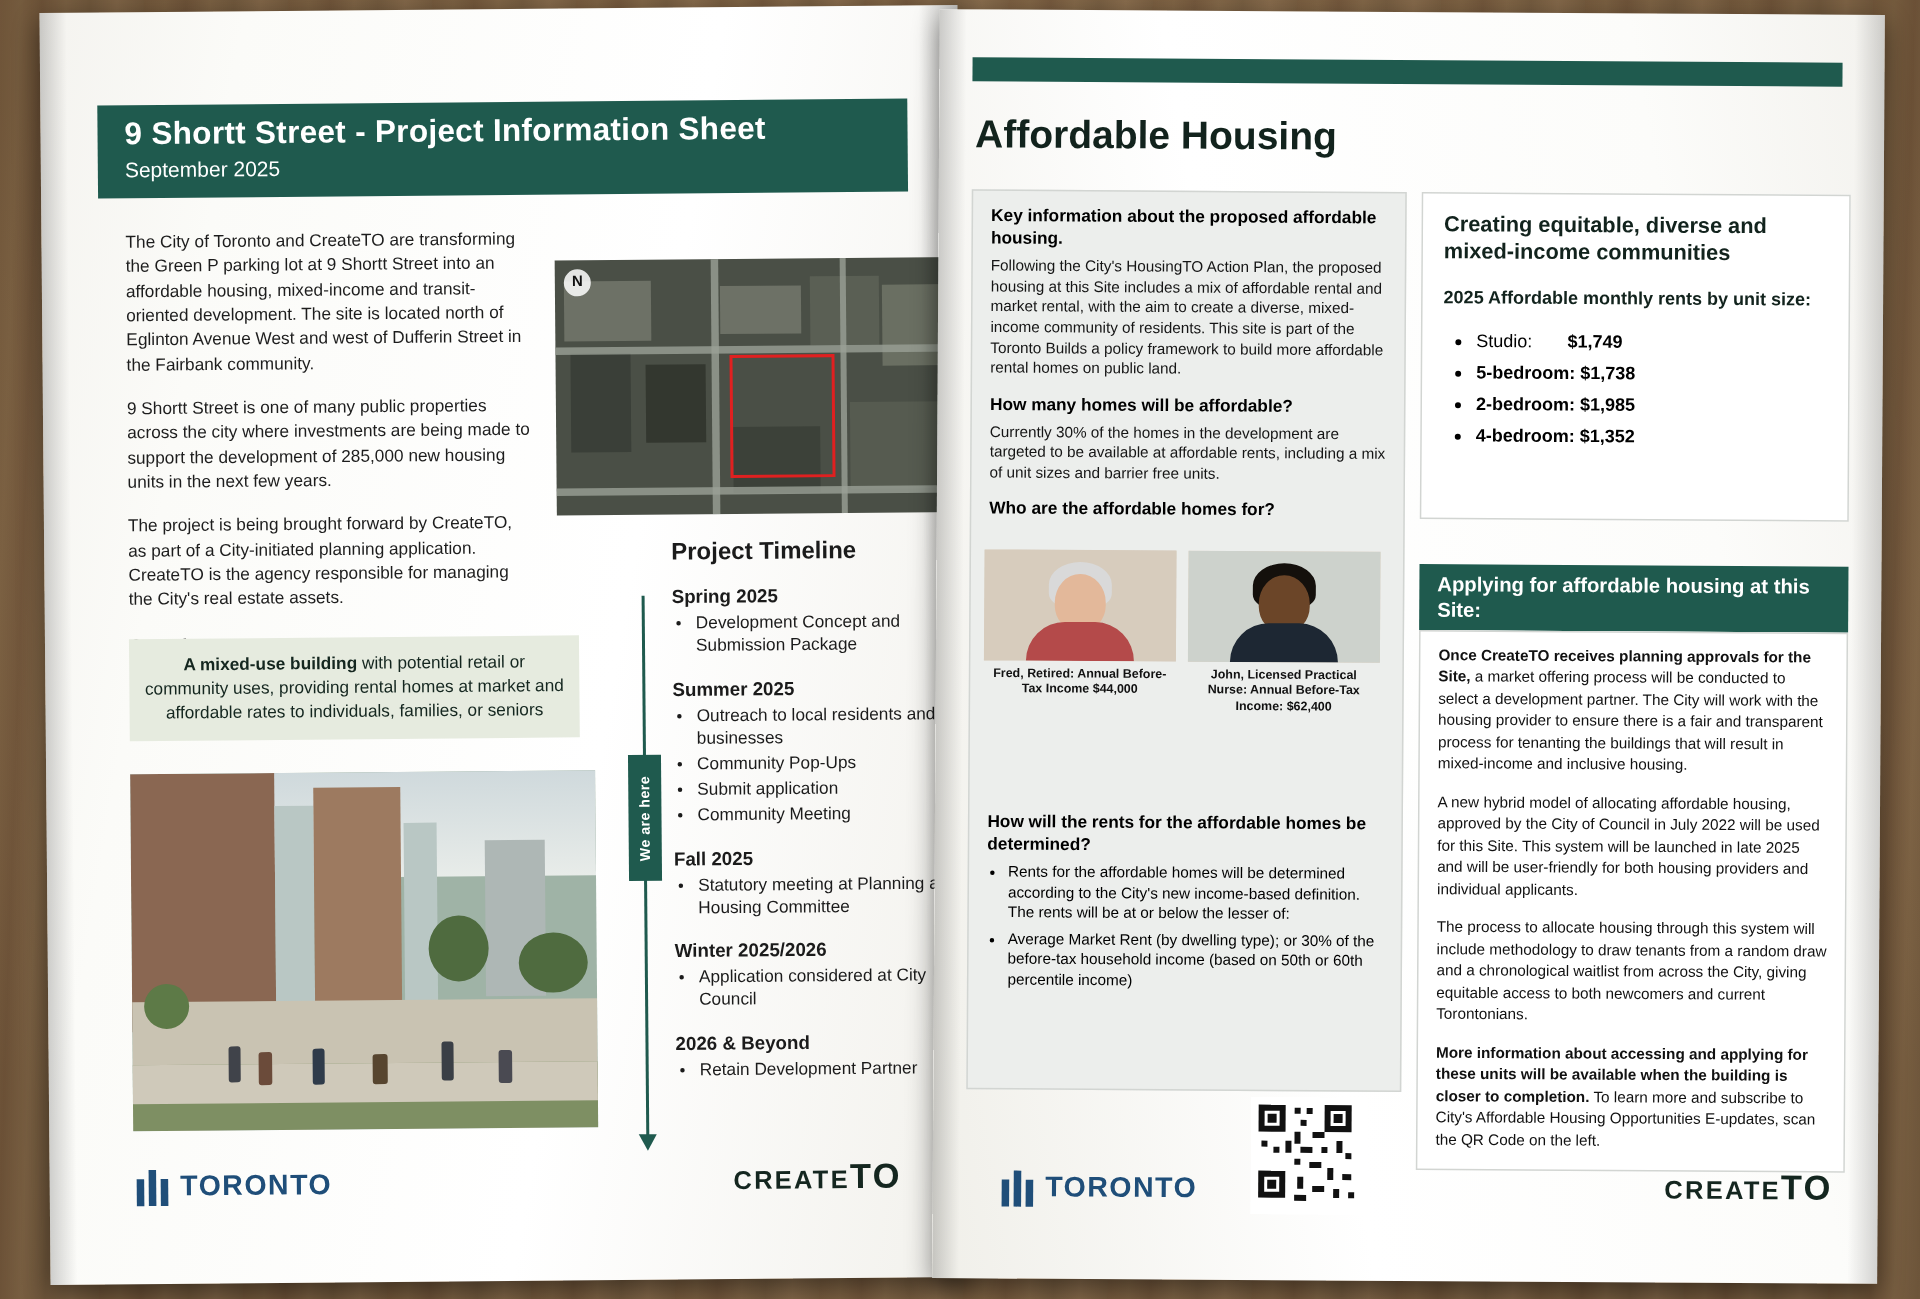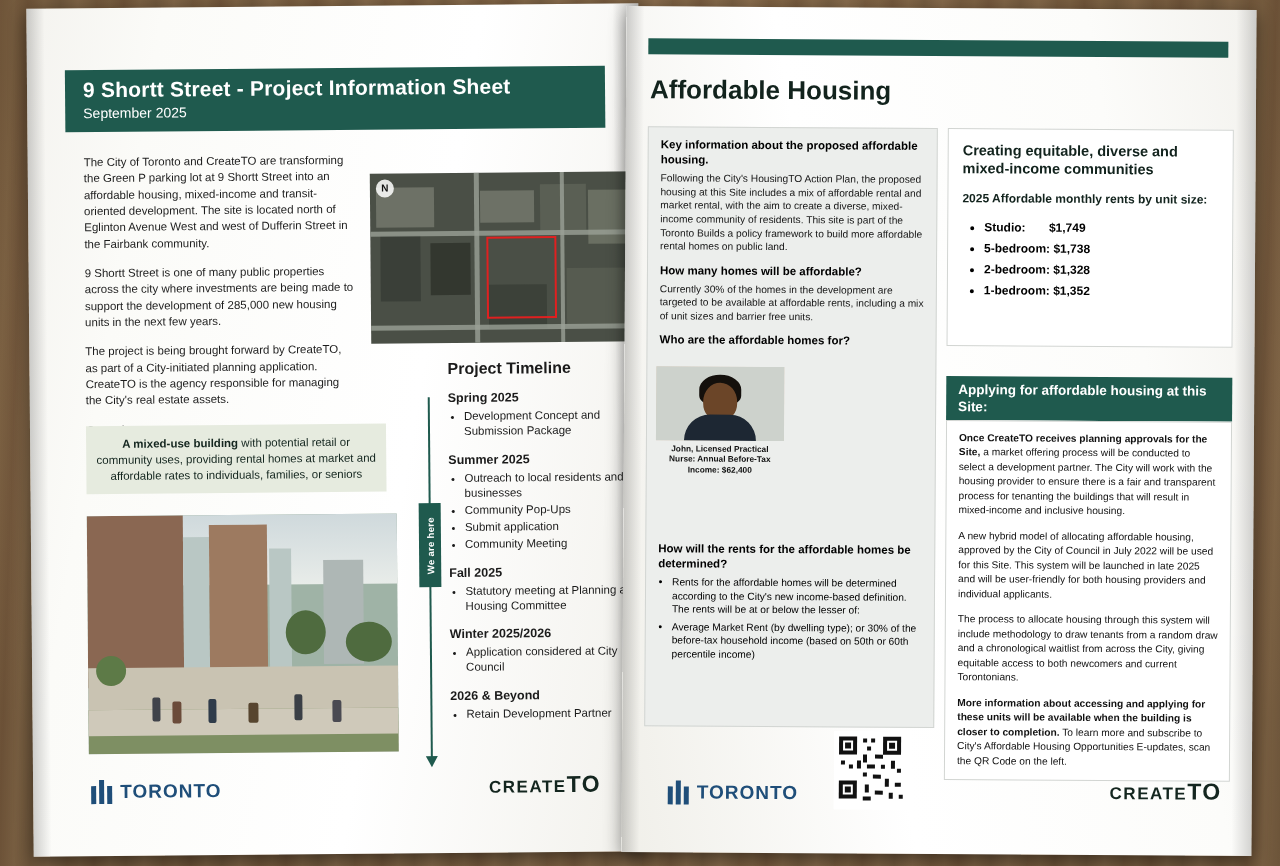--- a/index.html
+++ b/index.html
@@ -162,21 +162,21 @@
   .portrait .head{position:absolute;left:50%;top:16px;width:34px;height:38px;margin-left:-17px;border-radius:50% 50% 45% 45%;}
   .portrait .hair{position:absolute;left:50%;top:8px;width:42px;height:30px;margin-left:-21px;border-radius:50% 50% 30% 30%;}
   .portrait .body{position:absolute;left:50%;bottom:0;width:72px;height:26px;margin-left:-36px;border-radius:28px 28px 0 0;}
   .persona-cap{font-size:8.3px;line-height:1.25;text-align:center;font-weight:bold;padding:3px 2px 0;color:#111;}
 
   #equity-panel{left:322px;top:120px;width:286px;height:218px;padding:12px 14px;background:#fff;}
   .eq-h{font-size:14.5px;font-weight:bold;line-height:1.25;color:#12231d;}
   .eq-sub{font-size:12px;font-weight:bold;margin-top:14px;color:#12231d;}
   .eq-ul{margin:12px 0 0 22px;padding:0;font-size:12px;line-height:1.75;}
   .eq-ul li{font-weight:bold;}
-  .eq-ul li span.lbl{font-weight:bold;}
+  .eq-ul li span.lbl{font-weight:normal;}
   .eq-studio{font-weight:normal;}
 
   #apply-head{
     left:322px;top:368px;width:286px;height:44px;background:#1f5a4e;border:none;
     color:#fff;font-size:13.5px;font-weight:bold;padding:6px 12px;line-height:1.25;
   }
   #apply-panel{left:322px;top:412px;width:286px;height:360px;background:#fff;padding:10px 12px;}
   .ap-p{font-size:10.2px;line-height:1.42;margin:0 0 11px 0;color:#111;}
   .ap-p b{font-weight:bold;}
 
@@ -332,20 +332,29 @@
       <div class="kp-sub">How will the rents for the affordable homes be determined?</div>
       <ul class="kp-ul">
         <li>Rents for the affordable homes will be determined according to the City's new income-based definition. The rents will be at or below the lesser of:</li>
         <li>Average Market Rent (by dwelling type); or 30% of the before-tax household income (based on 50th or 60th percentile income)</li>
       </ul>
     </div>
 
     <div class="persona-grid">
       <div class="persona">
         <div class="portrait">
+          <div class="bg" style="background:#d7ccbd;"></div>
+          <div class="hair" style="background:#d9d9d9;"></div>
+          <div class="head" style="background:#e3b89a;"></div>
+          <div class="body" style="background:#b44a4a;"></div>
+        </div>
+        <div class="persona-cap">Fred, Retired: Annual Before- Tax Income $44,000</div>
+      </div>
+      <div class="persona">
+        <div class="portrait">
           <div class="bg" style="background:#cdd2cc;"></div>
           <div class="hair" style="background:#14100c;"></div>
           <div class="head" style="background:#6b4528;"></div>
           <div class="body" style="background:#1d2733;"></div>
         </div>
         <div class="persona-cap">John, Licensed Practical Nurse: Annual Before-Tax Income: $62,400</div>
       </div>
     </div>
 
     <div class="panel white" id="equity-panel">
@@ -356,24 +365,24 @@
           <span class="lbl">Studio:</span>
           &nbsp;&nbsp;&nbsp;&nbsp;&nbsp;
           <span>$1,749</span>
         </li>
         <li>
           <span>5-bedroom:</span>
           <span>$1,738</span>
         </li>
         <li>
           <span>2-bedroom:</span>
-          <span>$1,328</span>
+          <span>$1,985</span>
         </li>
         <li>
-          <span>1-bedroom:</span>
+          <span>4-bedroom:</span>
           <span>$1,352</span>
         </li>
       </ul>
     </div>
 
     <div class="panel" id="apply-head">
       <span>Applying for affordable housing at this Site:</span>
     </div>
     <div class="panel white" id="apply-panel">
       <p class="ap-p">

